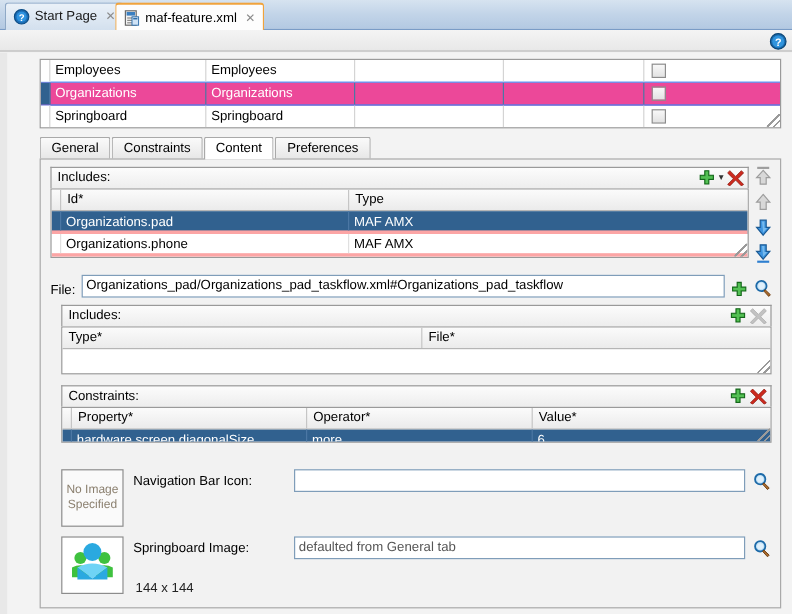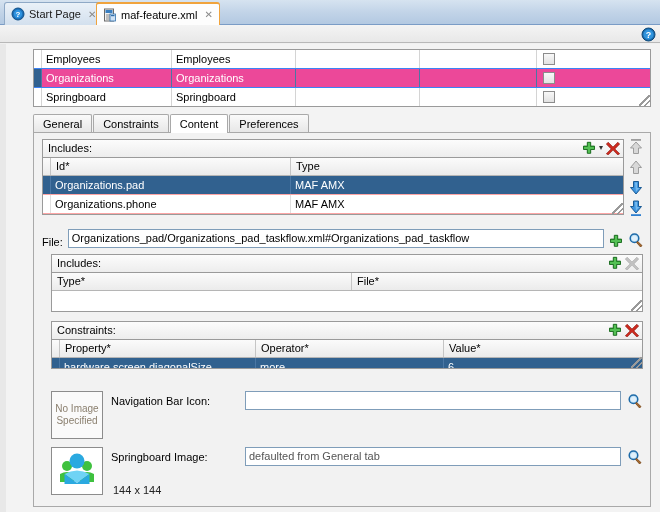--- a/index.html
+++ b/index.html
@@ -200,21 +200,21 @@
     padding: 0 5px;
     border-right: 1px solid #c5c5c5;
     overflow: hidden;
     white-space: nowrap;
     font-size: 11px;
   }
   .trow {
     display: flex;
     height: 19px;
     line-height: 18px;
-    border-bottom: 1px solid #fca5a5;
+    border-bottom: 3px solid #fca5a5;
   }
   .trow.selected { background: #31618f; color: #fff; }
   .td {
     padding: 0 4px;
     border-right: 1px solid #e0e0e0;
     overflow: hidden;
     white-space: nowrap;
     font-size: 11px;
   }
   .trow.selected .td { border-right-color: #4b77a4; }

